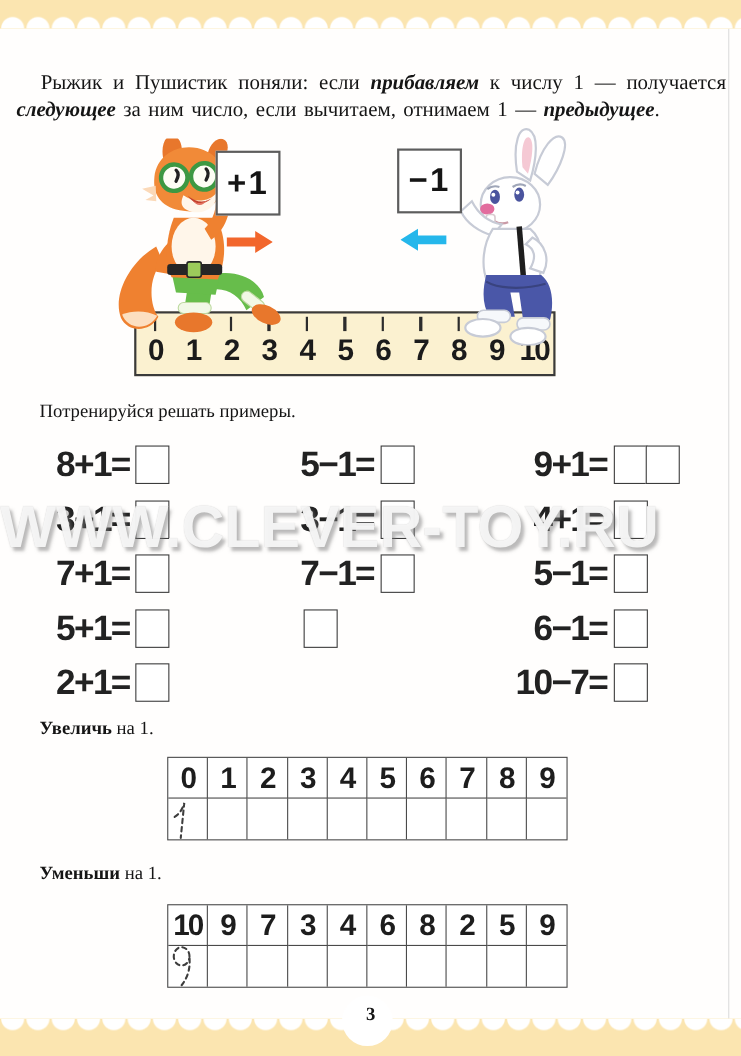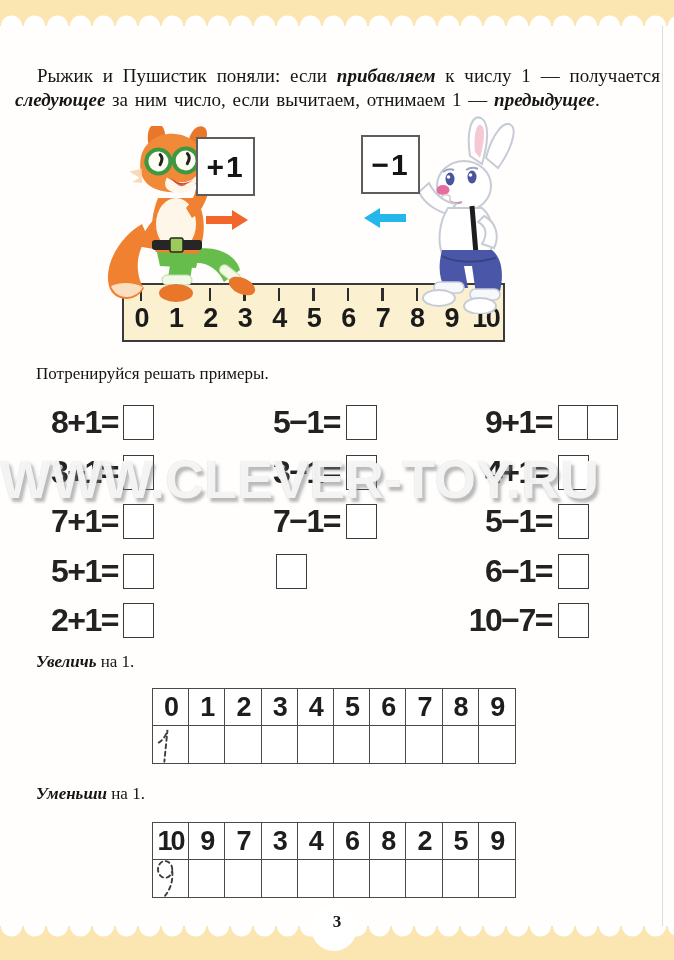--- a/index.html
+++ b/index.html
@@ -32,21 +32,21 @@
   .arrow-left{left:364px;top:207px;}
   .ruler{position:absolute;left:122px;top:283px;width:383px;height:59px;border:2px solid #3a3a3a;
     box-sizing:border-box;display:flex;z-index:2;}
   .ruler-cell{flex:1;display:flex;flex-direction:column;align-items:center;}
   .tick{width:2.5px;height:13px;background:#2c2c2c;margin-top:3px;}
   .rnum{font:700 27px/30px "Liberation Sans",sans-serif;letter-spacing:-1.5px;color:#1b1b1b;margin-top:2px;}
   .fox{position:absolute;left:96px;top:126px;width:190px;height:182px;z-index:5;}
   .rabbit{position:absolute;left:412px;top:116px;width:118px;height:198px;z-index:5;}
   
   .sec-label{position:absolute;left:36px;font-size:17px;}
-  .sec-label .em{font-weight:700;font-style:italic;}
+  .sec-label .em{font-weight:700;}
   .lbl-practice{top:364px;}
   .lbl-increase{top:652px;}
   .lbl-decrease{top:784px;}
   
   .pgrid{position:absolute;left:0;top:398px;width:674px;height:250px;}
   .pcol{position:absolute;top:0;}
   .pcol:nth-child(1){left:51px;}
   .pcol:nth-child(2){left:270px;}
   .pcol:nth-child(3){left:447px;}
   .prow{height:49.5px;display:flex;align-items:center;}

